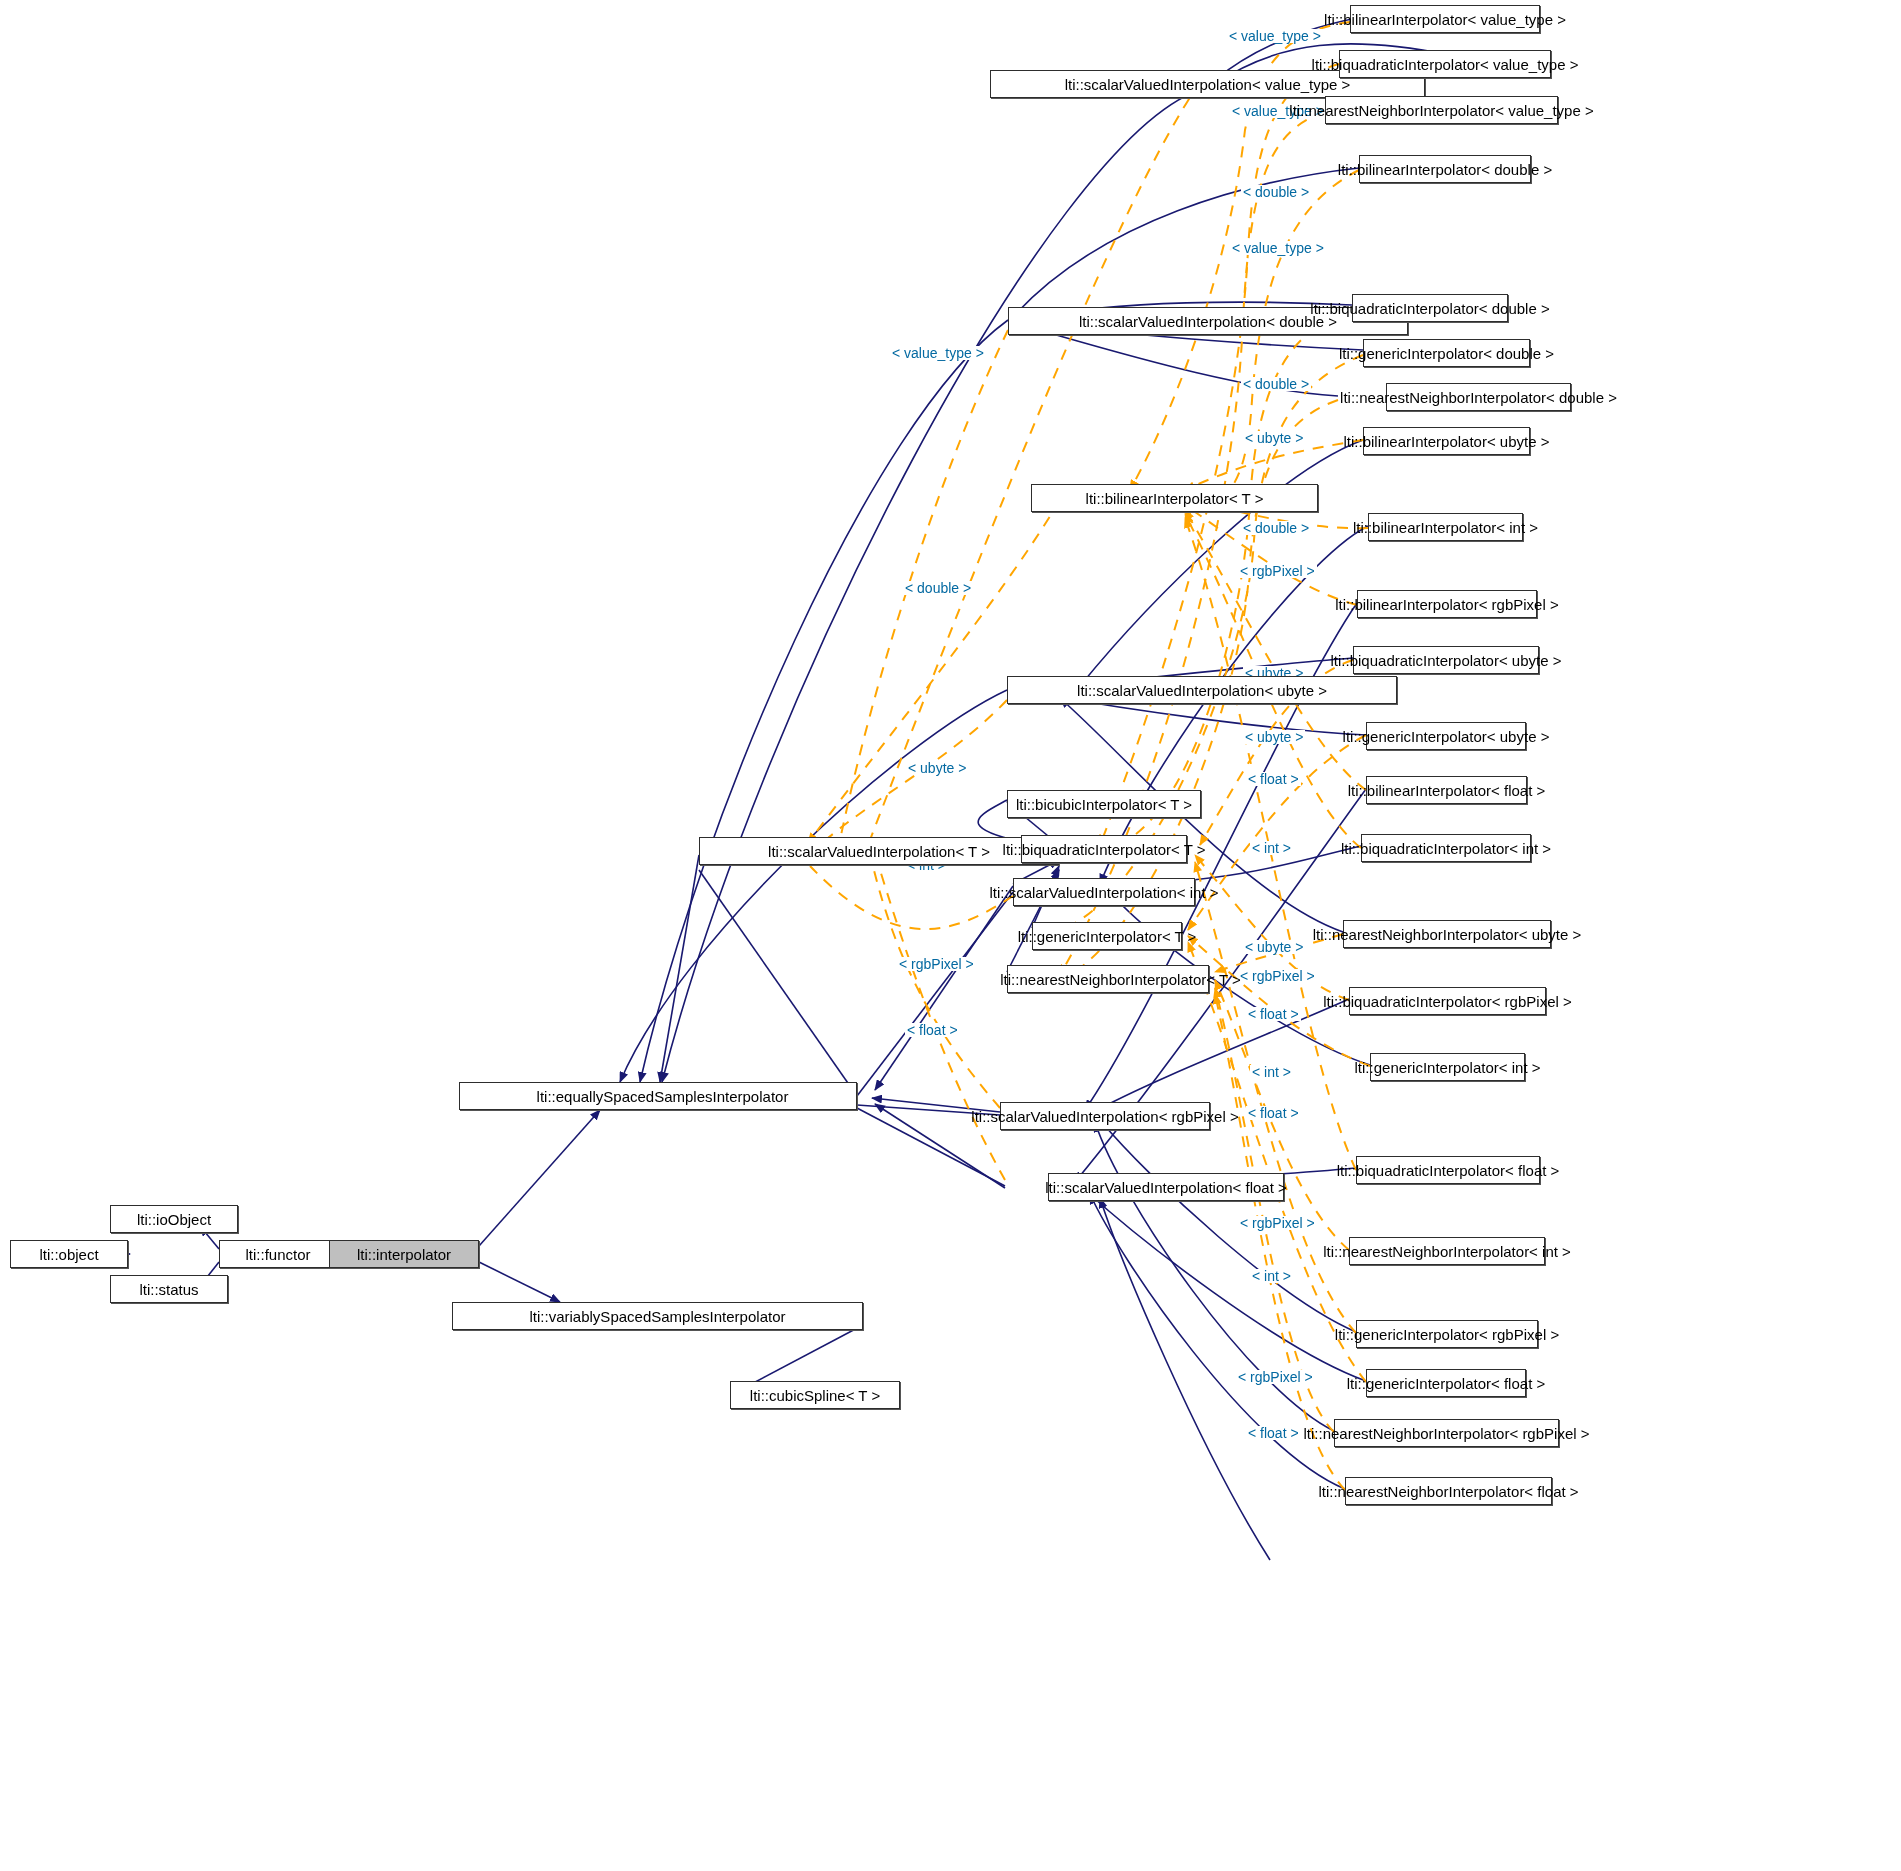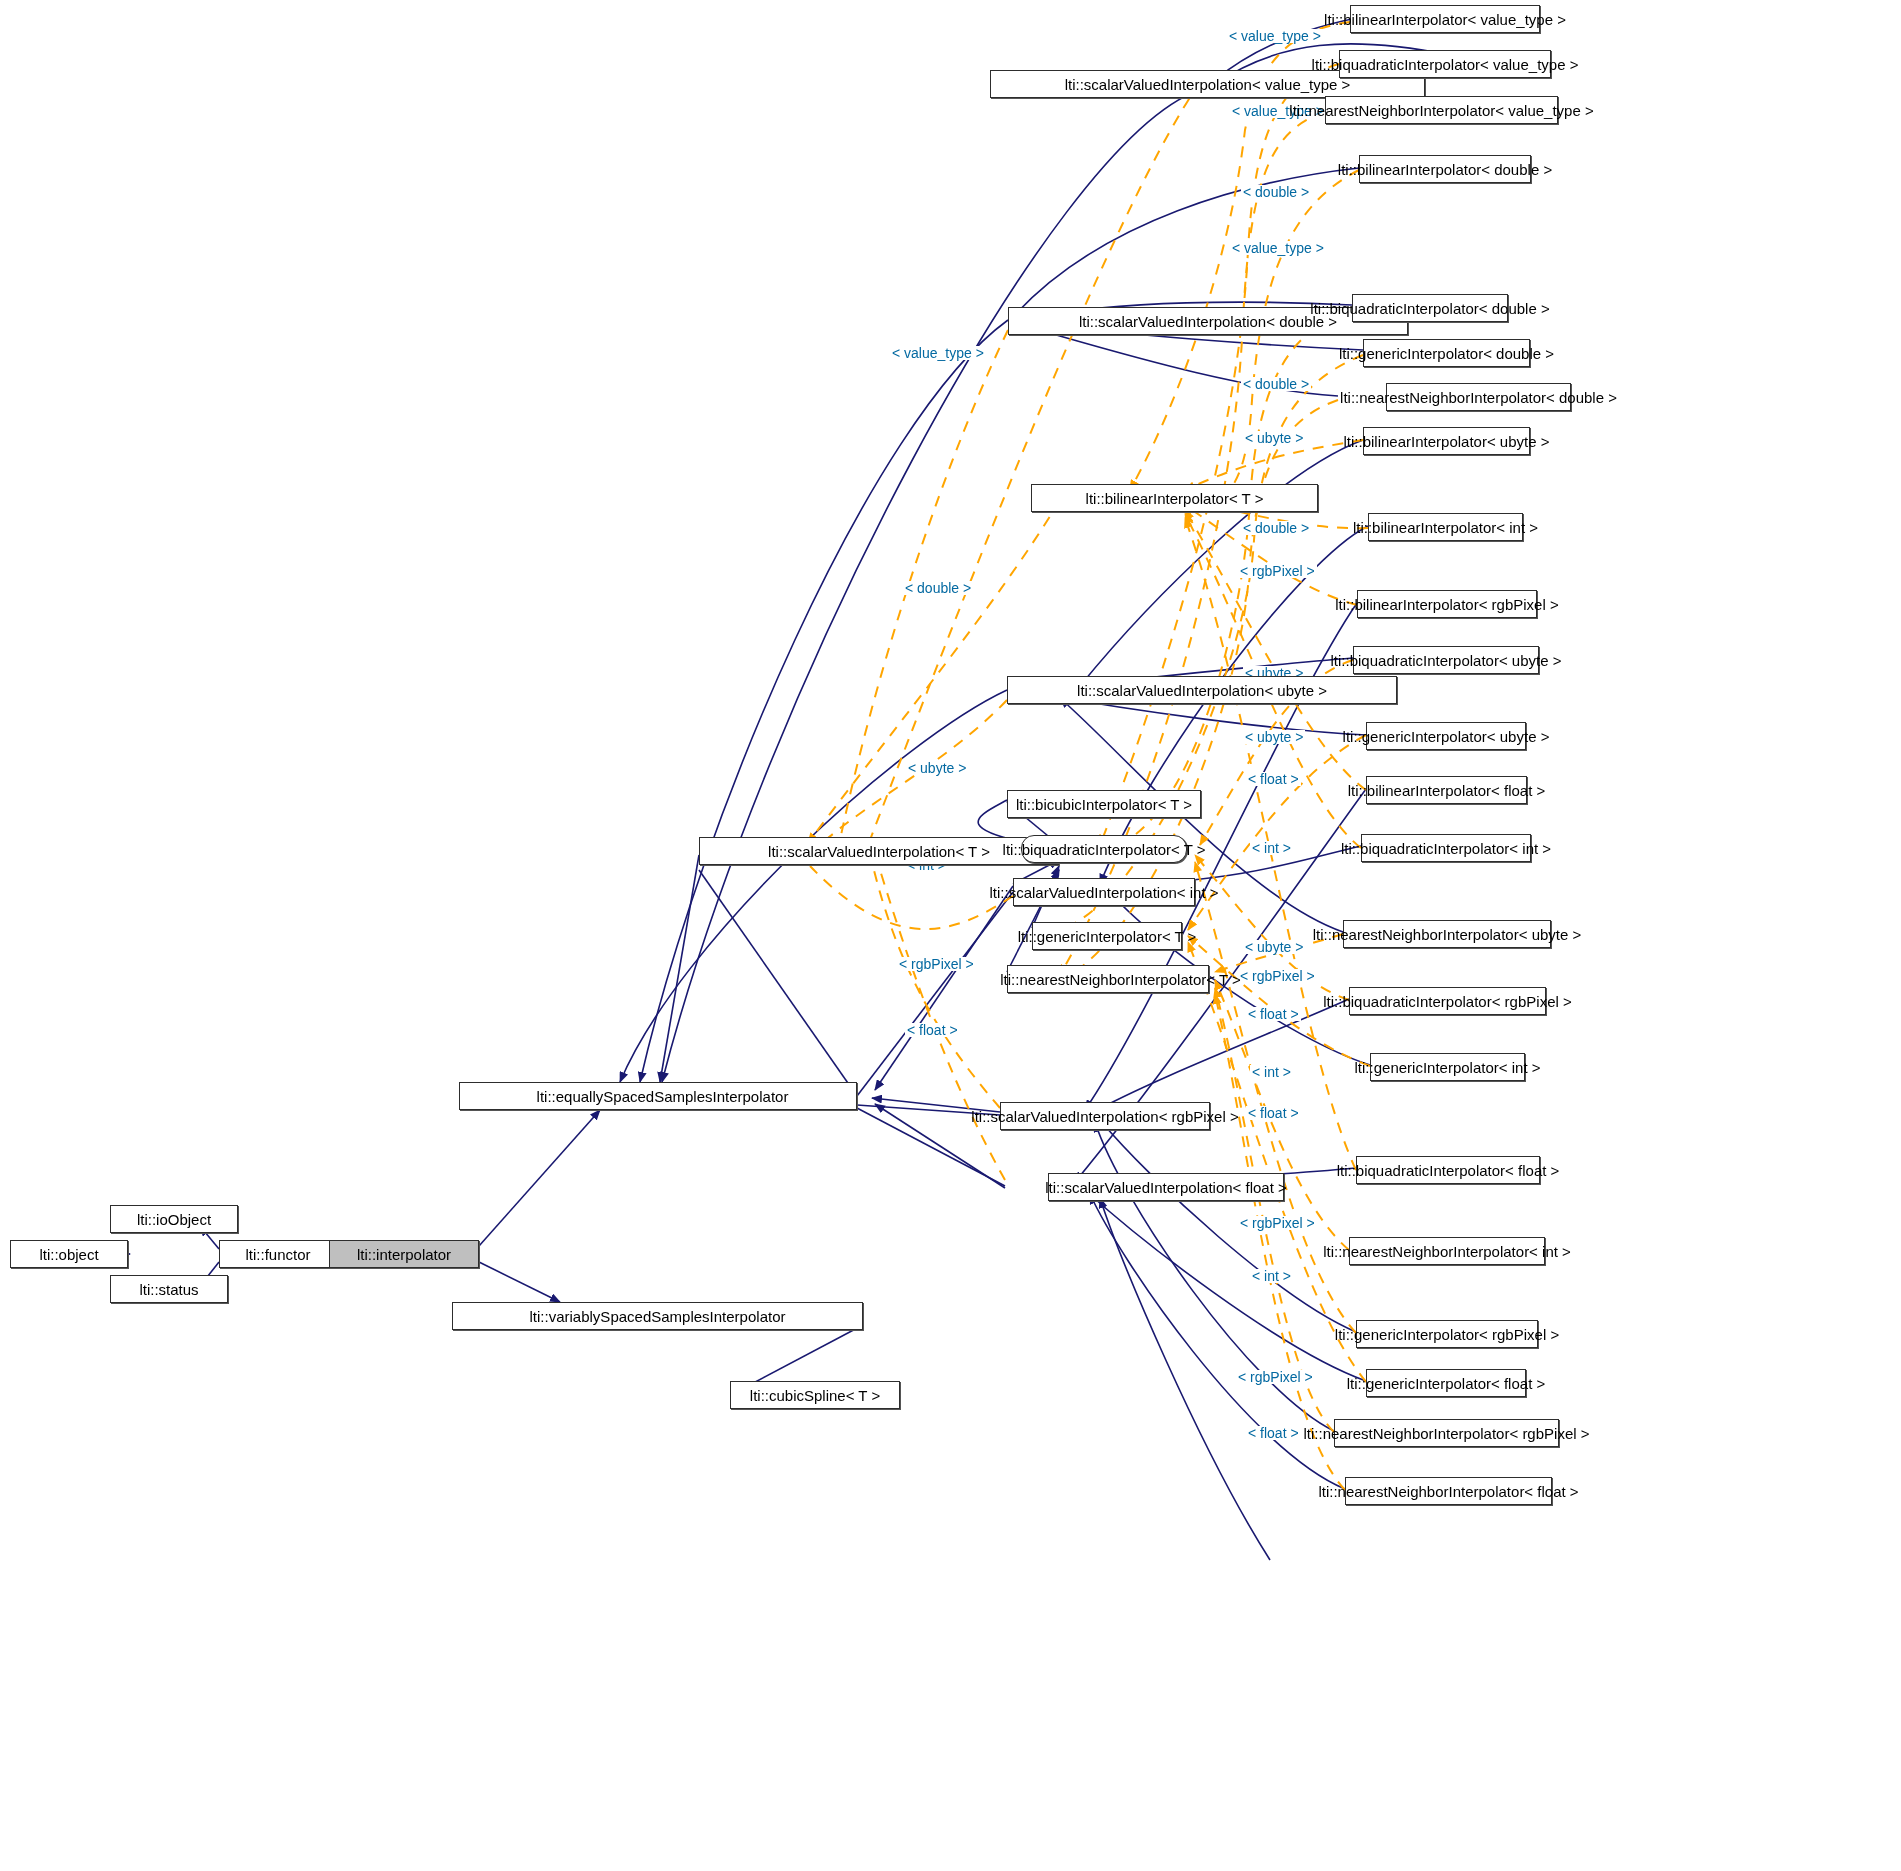--- a/index.html
+++ b/index.html
@@ -172,21 +172,21 @@
       <div class="node highlight" style="left: 329px; top: 1240px; width: 150px;">lti::interpolator</div>
       <div class="node" style="left: 459px; top: 1082px; width: 398px; padding-left: 16px;">lti::equallySpacedSamplesInterpolator</div>
       <div class="node" style="left: 452px; top: 1302px; width: 411px;">lti::variablySpacedSamplesInterpolator</div>
       <div class="node" style="left: 730px; top: 1381px; width: 170px;">lti::cubicSpline&lt; T &gt;</div>
       <div class="node" style="left: 990px; top: 70px; width: 435px;">lti::scalarValuedInterpolation&lt; value_type &gt;</div>
       <div class="node" style="left: 1008px; top: 307px; width: 400px;">lti::scalarValuedInterpolation&lt; double &gt;</div>
       <div class="node" style="left: 1031px; top: 484px; width: 287px;">lti::bilinearInterpolator&lt; T &gt;</div>
       <div class="node" style="left: 1007px; top: 676px; width: 390px;">lti::scalarValuedInterpolation&lt; ubyte &gt;</div>
       <div class="node" style="left: 1007px; top: 790px; width: 194px;">lti::bicubicInterpolator&lt; T &gt;</div>
       <div class="node" style="left: 699px; top: 837px; width: 360px;">lti::scalarValuedInterpolation&lt; T &gt;</div>
-      <div class="node" style="left: 1021px; top: 835px; width: 166px; border-radius: 13px;">lti::biquadraticInterpolator&lt; T &gt;</div>
+      <div class="node" style="left: 1021px; top: 835px; width: 166px;">lti::biquadraticInterpolator&lt; T &gt;</div>
       <div class="node" style="left: 1013px; top: 878px; width: 182px; text-align: right;">lti::scalarValuedInterpolation&lt; int &gt;</div>
       <div class="node" style="left: 1032px; top: 922px; width: 150px;">lti::genericInterpolator&lt; T &gt;</div>
       <div class="node" style="left: 1007px; top: 965px; width: 202px; padding-left: 32px;">lti::nearestNeighborInterpolator&lt; T &gt;</div>
       <div class="node" style="left: 1000px; top: 1102px; width: 210px;">lti::scalarValuedInterpolation&lt; rgbPixel &gt;</div>
       <div class="node" style="left: 1048px; top: 1173px; width: 236px;">lti::scalarValuedInterpolation&lt; float &gt;</div>
       <div class="node" style="left: 1350px; top: 5px; width: 190px;">lti::bilinearInterpolator&lt; value_type &gt;</div>
       <div class="node" style="left: 1339px; top: 50px; width: 212px;">lti::biquadraticInterpolator&lt; value_type &gt;</div>
       <div class="node" style="left: 1325px; top: 96px; width: 233px;">lti::nearestNeighborInterpolator&lt; value_type &gt;</div>
       <div class="node" style="left: 1359px; top: 155px; width: 172px;">lti::bilinearInterpolator&lt; double &gt;</div>
       <div class="node" style="left: 1352px; top: 294px; width: 156px;">lti::biquadraticInterpolator&lt; double &gt;</div>

